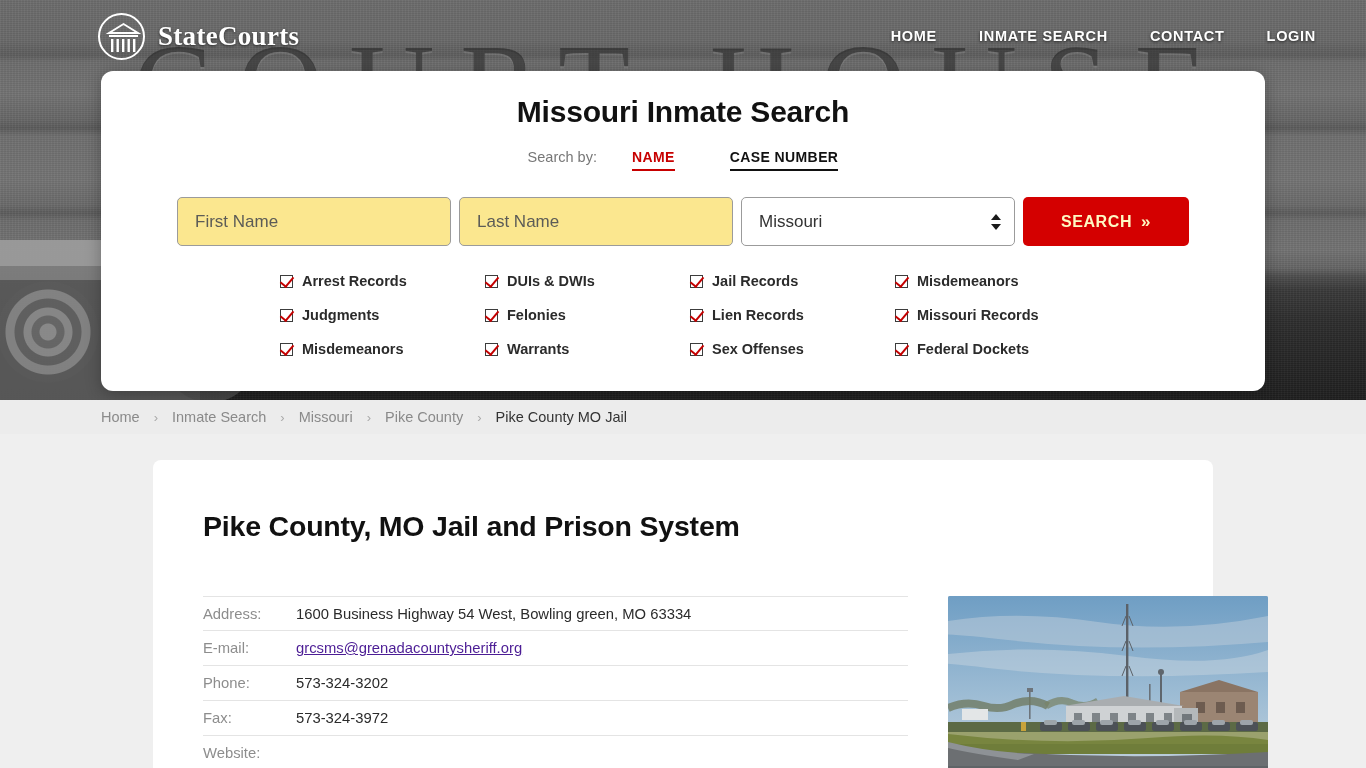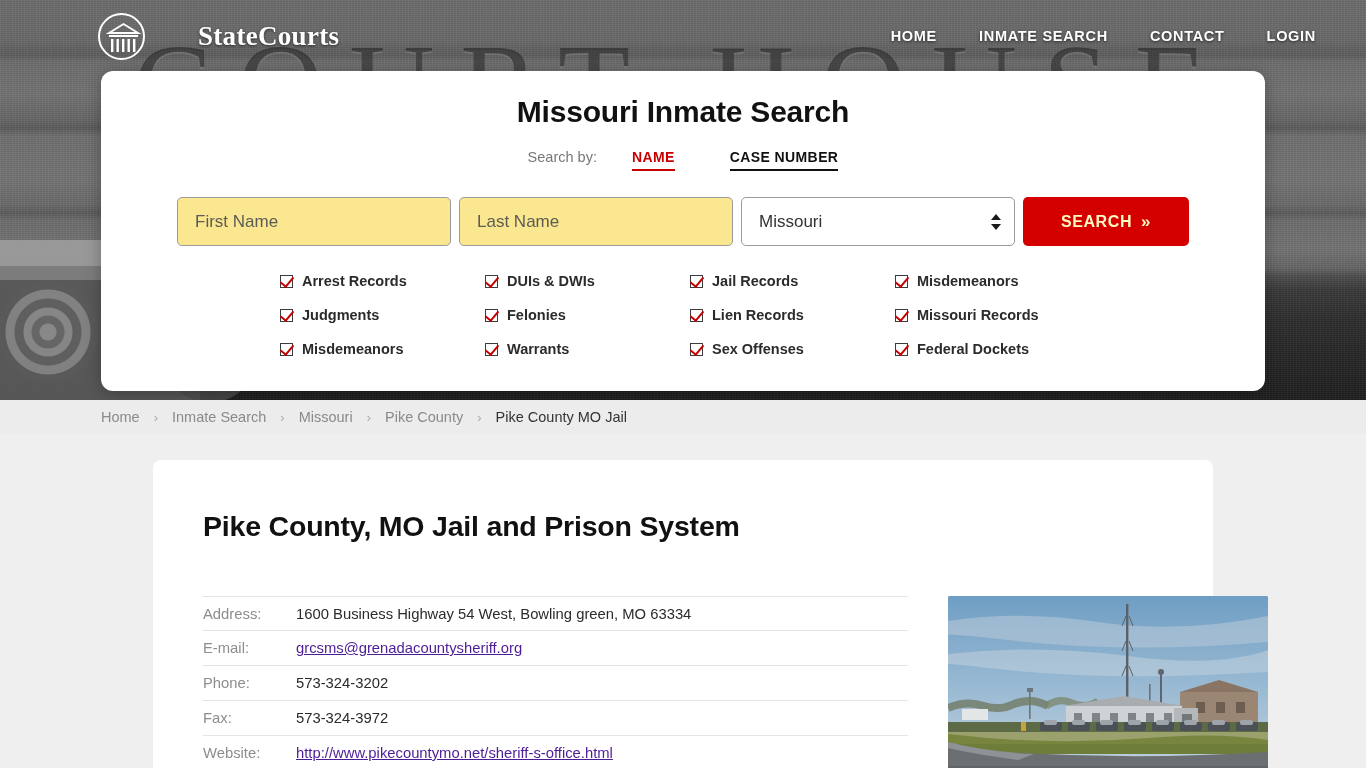--- a/index.html
+++ b/index.html
@@ -120,21 +120,20 @@
     flex: none;
   }
   .brand-mark svg { position: absolute; top: 7px; left: 6px; }
   .brand-name {
     color: #ffffff;
     font-family: "Liberation Serif", serif;
     font-size: 27px;
     font-weight: bold;
     letter-spacing: .3px;
     text-shadow: 0 1px 3px rgba(0,0,0,.6);
-    margin-left: 40px;
   }
   .mainnav { display: flex; align-items: center; gap: 42px; }
   .mainnav a {
     color: #ffffff;
     font-size: 14.5px;
     font-weight: bold;
     letter-spacing: .7px;
     text-decoration: none;
     text-shadow: 0 1px 3px rgba(0,0,0,.65);
     white-space: nowrap;
@@ -494,21 +493,20 @@
         <div class="d-row">
           <span class="d-label">Phone:</span>
           <span class="d-value">573-324-3202</span>
         </div>
         <div class="d-row">
           <span class="d-label">Fax:</span>
           <span class="d-value">573-324-3972</span>
         </div>
         <div class="d-row">
           <span class="d-label">Website:</span>
-          <span class="d-value"><a href="#">http://www.pikecountymo.net/sheriff-s-office.html</a></span>
         </div>
       </div>
 
       <div class="photo">
         <svg width="320" height="180" viewBox="0 0 320 180">
           <defs>
             <linearGradient id="sky" x1="0" y1="0" x2="0" y2="1">
               <stop offset="0%" stop-color="#6f9ec4"></stop>
               <stop offset="55%" stop-color="#9dbcd4"></stop>
               <stop offset="100%" stop-color="#c3d2dd"></stop>

